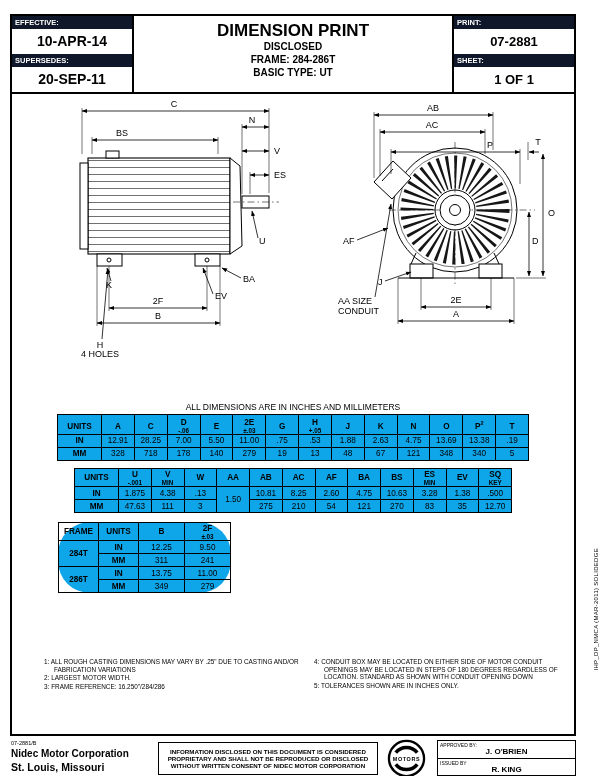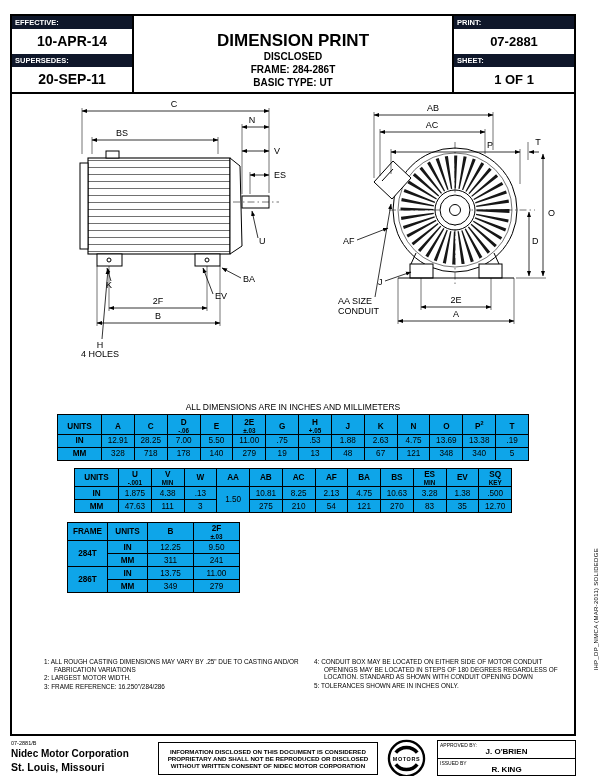--- a/index.html
+++ b/index.html
@@ -7,42 +7,42 @@
   .page{position:relative;width:600px;height:776px;background:#fff;font-family:"Liberation Sans","DejaVu Sans",sans-serif;color:#000;overflow:hidden;}
   .frame{position:absolute;left:10px;top:14px;width:566px;height:722px;border:2px solid #000;}
   .hdr{position:absolute;left:0;top:0;width:100%;height:78px;border-bottom:2px solid #000;display:flex;}
   .hdr-left{width:122px;border-right:2px solid #000;}
   .hdr-right{width:122px;border-left:2px solid #000;}
   .hdr-center{flex:1;text-align:center;padding-top:5px;}
   .bar{background:#0f172a;color:#fff;font-size:7.5px;font-weight:bold;height:13px;line-height:13px;padding:0 3px;text-align:left;}
   .bigval{height:25px;line-height:25px;text-align:center;font-weight:bold;}
   .date{font-size:14px;}
   .num{font-size:13px;}
-  .title{font-size:17px;font-weight:bold;line-height:20px;margin-top:10px;}
+  .title{font-size:17px;font-weight:bold;line-height:20px;}
   .subtitle{font-size:10px;font-weight:bold;line-height:12px;}
   .meta{font-size:10px;font-weight:bold;line-height:13px;}
   .drawing{position:absolute;left:0;top:78px;width:562px;height:302px;}
   .drawing text{font-family:"Liberation Sans","DejaVu Sans",sans-serif;font-size:9px;fill:#000;stroke:none;}
   .ln{stroke:#000;stroke-width:1;fill:none;}
   .shape{stroke:#000;stroke-width:1;fill:#fff;}
   .thin{stroke:#000;stroke-width:0.55;fill:none;}
   .dash{stroke:#000;stroke-width:0.55;fill:none;stroke-dasharray:7 3 1.5 3;}
   .dim{stroke:#000;stroke-width:0.8;fill:none;}
   .blades{stroke:#161616;stroke-width:33;fill:none;stroke-dasharray:2.2 4.4;}
   .tbl-caption{position:absolute;top:386px;left:0;width:100%;text-align:center;font-size:8.5px;}
   .dimtable{border-collapse:collapse;table-layout:fixed;font-size:8.2px;position:absolute;background:#0ea5e9;}
   .dimtable td,.dimtable th{border:1px solid #000;text-align:center;padding:0 1px;height:13px;white-space:nowrap;overflow:hidden;}
   .dimtable th{font-weight:bold;height:18px;padding:0;}
   .hl{display:block;line-height:9px;}
   .hl sup{font-size:5.5px;}
   .hs{display:block;line-height:7px;font-size:6.3px;font-weight:bold;}
   .lbl{font-weight:bold;}
   .t1{top:398px;left:50%;transform:translateX(-50%);width:472px;}
   .t2{top:452px;left:50%;transform:translateX(-50%);width:438px;}
-  .t3{top:506px;left:55px;width:172px;}
+  .t3{top:506px;left:46px;width:172px;border-radius:32px;}
   .notes{position:absolute;font-size:6.4px;line-height:7.6px;}
   .notes-left{left:32px;top:642px;width:255px;}
   .notes-right{left:302px;top:642px;width:262px;}
   .note{padding-left:10px;text-indent:-10px;margin-bottom:1px;}
   .docref{position:absolute;left:11px;top:740px;font-size:5.5px;}
   .company{position:absolute;left:11px;top:747px;}
   .cname{font-size:10px;font-weight:bold;line-height:14px;}
   .ccity{font-size:10.5px;font-weight:bold;line-height:13px;}
   .disclaimer{position:absolute;left:158px;top:742px;width:220px;height:33px;border:1px solid #000;font-size:6.2px;font-weight:bold;line-height:7px;display:flex;align-items:center;justify-content:center;text-align:center;padding:1px 8px;}
   .logo{position:absolute;left:387px;top:739px;width:39px;height:39px;}
@@ -379,21 +379,21 @@
             </th>
       </tr>
       <tr>
         <td class="lbl">IN</td>
         <td>1.875</td>
         <td>4.38</td>
         <td>.13</td>
         <td rowspan="2">1.50</td>
         <td>10.81</td>
         <td>8.25</td>
-        <td>2.13</td>
+        <td>2.60</td>
         <td>4.75</td>
         <td>10.63</td>
         <td>3.28</td>
         <td>1.38</td>
         <td>.500</td>
       </tr>
       <tr>
         <td class="lbl">MM</td>
         <td>47.63</td>
         <td>111</td>

